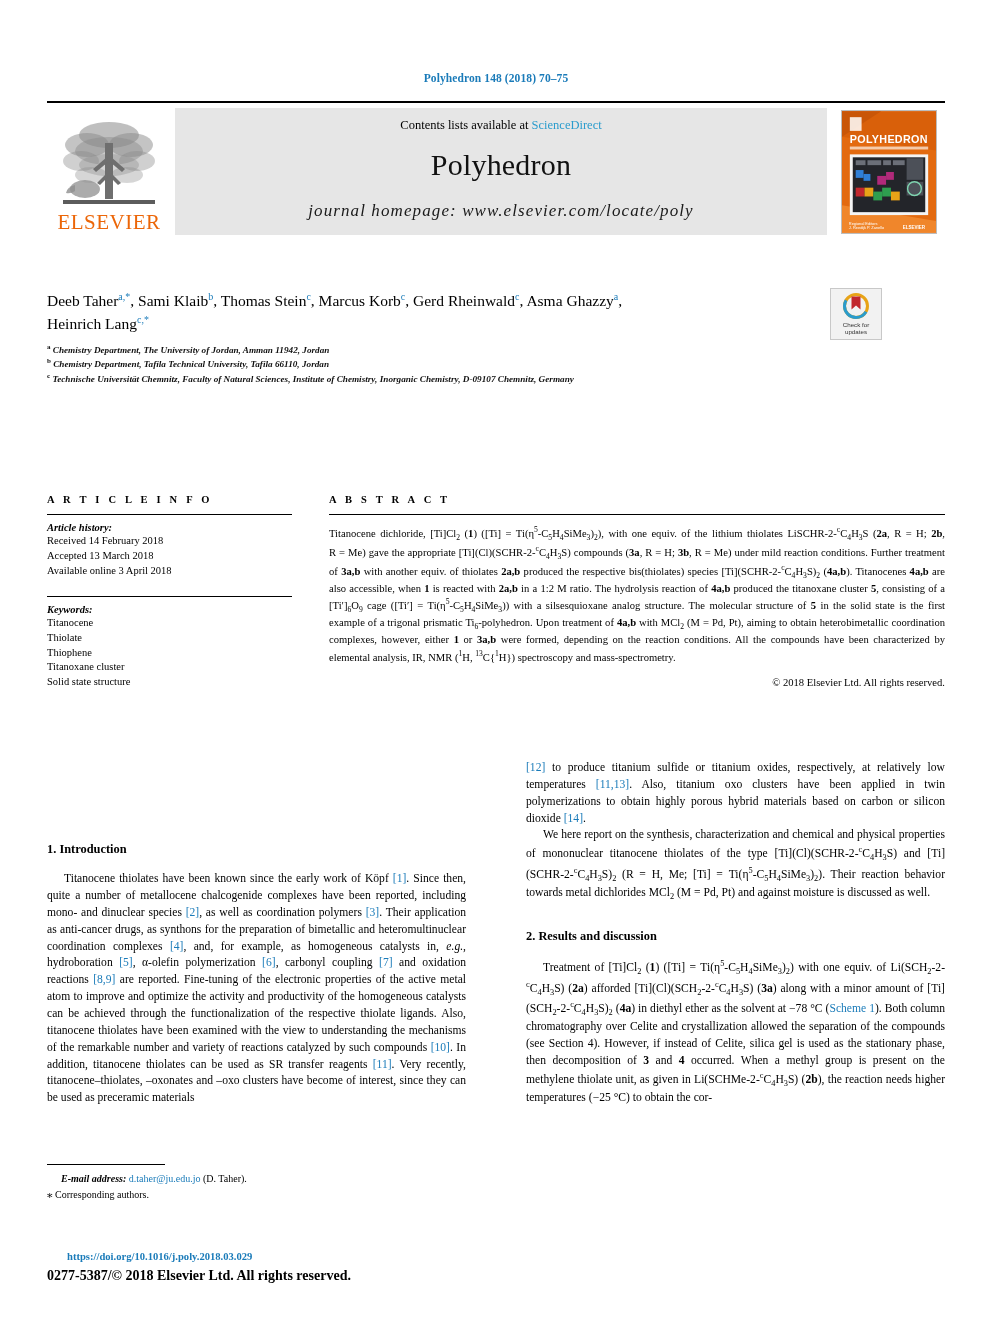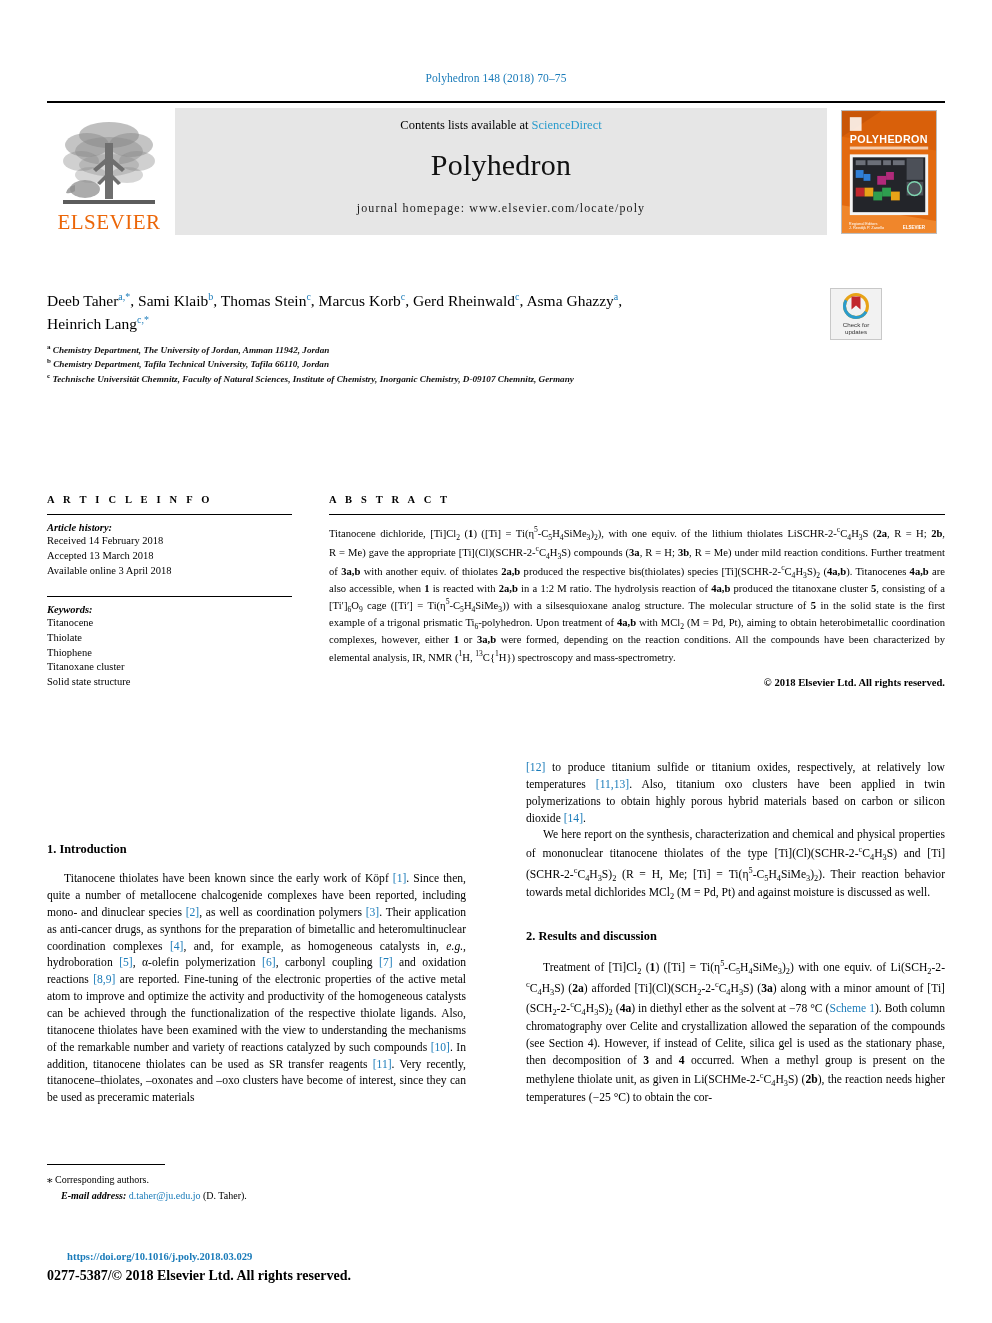--- a/index.html
+++ b/index.html
@@ -15,21 +15,21 @@
   }
 
   .page { position: absolute; left: 0; top: 0; width: 992px; height: 1323px; }
 
   
   .running-head {
     position: absolute;
     top: 72px; left: 0; width: 992px;
     text-align: center;
     font-size: 11.5px;
-    font-weight: normal;
+    font-weight: bold;
     color: #1a7bb9;
     letter-spacing: .1px;
   }
 
   
   .masthead {
     position: absolute;
     left: 47px; top: 101px; width: 898px; height: 134px;
     border-top: 2.2px solid #000;
   }
@@ -61,23 +61,24 @@
   .contents-line { font-size: 12.5px; color: #000; margin-top: 4px; }
   .contents-line .sd { color: #2a9ccd; }
   .journal-name {
     font-size: 30px;
     color: #111;
     margin: 15px 0 19px 0;
     font-family: "Liberation Serif", serif;
     letter-spacing: .2px;
   }
   .homepage-line {
-    font-size: 12px;
+    font-size: 17px;
     letter-spacing: 1.1px;
     color: #1a1a1a;
+    font-style: italic;
   }
 
   .cover-block { width: 112px; flex: 0 0 112px; display: flex; align-items: center; justify-content: center; }
   .cover-img { width: 96px; height: 124px; border: 1px solid #bdbdbd; }
 
   
   .title-area { position: absolute; left: 47px; top: 276px; width: 898px; }
   .article-title {
     font-size: 19.5px;
     font-weight: bold;
@@ -136,21 +137,21 @@
   .info-line { font-size: 10.5px; line-height: 1.42; }
   .kw-block { margin-top: 17px; padding-top: 7px; border-top: 1.6px solid #000; }
 
   .abs-body { padding-top: 9px; }
   .abs-text {
     font-size: 10.6px;
     line-height: 1.47;
     text-align: justify;
     color: #000;
   }
-  .abs-copy { margin-top: 12px; text-align: right; font-size: 10.6px; font-weight: bold; }
+  .abs-copy { margin-top: 12px; text-align: right; font-size: 10.6px; font-weight: normal; }
 
   
   .body-area { position: absolute; left: 47px; top: 760px; width: 898px; }
   .body-cols { display: flex; align-items: flex-end; }
   .bcol { width: 419px; flex: 0 0 419px; }
   .bcol.right { margin-left: 60px; }
 
   .h2 {
     font-size: 12.4px;
     font-weight: bold;
@@ -358,28 +359,28 @@
         <p class="body">
           Treatment of [Ti]Cl<sub>2</sub> (<span class="bold">1</span>) ([Ti]&nbsp;=&nbsp;Ti(η<sup>5</sup>-C<sub>5</sub>H<sub>4</sub>SiMe<sub>3</sub>)<sub>2</sub>) with one equiv. of Li(SCH<sub>2</sub>-2-<sup>c</sup>C<sub>4</sub>H<sub>3</sub>S) (<span class="bold">2a</span>) afforded [Ti](Cl)(SCH<sub>2</sub>-2-<sup>c</sup>C<sub>4</sub>H<sub>3</sub>S) (<span class="bold">3a</span>) along with a minor amount of [Ti](SCH<sub>2</sub>-2-<sup>c</sup>C<sub>4</sub>H<sub>3</sub>S)<sub>2</sub> (<span class="bold">4a</span>) in diethyl ether as the solvent at −78 °C (<span class="ref">Scheme 1</span>). Both column chromatography over Celite and crystallization allowed the separation of the compounds (see Section 4). However, if instead of Celite, silica gel is used as the stationary phase, then decomposition of <span class="bold">3</span> and <span class="bold">4</span> occurred. When a methyl group is present on the methylene thiolate unit, as given in Li(SCHMe-2-<sup>c</sup>C<sub>4</sub>H<sub>3</sub>S) (<span class="bold">2b</span>), the reaction needs higher temperatures (−25 °C) to obtain the cor-
         </p>
       </div>
 
     </div>
   </div>
 
   <div class="footnote">
     <div class="fn-rule"></div>
+    <div class="fn-line fn-indent">
+      <span class="fn-ital">E-mail address:</span>
+      <span class="link">d.taher@ju.edu.jo</span><span> (D. Taher).</span>
+    </div>
     <div class="fn-line">
       <span class="star">⁎</span>
       <span>Corresponding authors.</span>
     </div>
-    <div class="fn-line fn-indent">
-      <span class="fn-ital">E-mail address:</span>
-      <span class="link">d.taher@ju.edu.jo</span><span> (D. Taher).</span>
-    </div>
   </div>
 
   <div class="doi-block">
     <div class="doi-line">https://doi.org/10.1016/j.poly.2018.03.029</div>
     <div class="issn-line">0277-5387/© 2018 Elsevier Ltd. All rights reserved.</div>
   </div>
 
 </div>
 
 </body></html>

